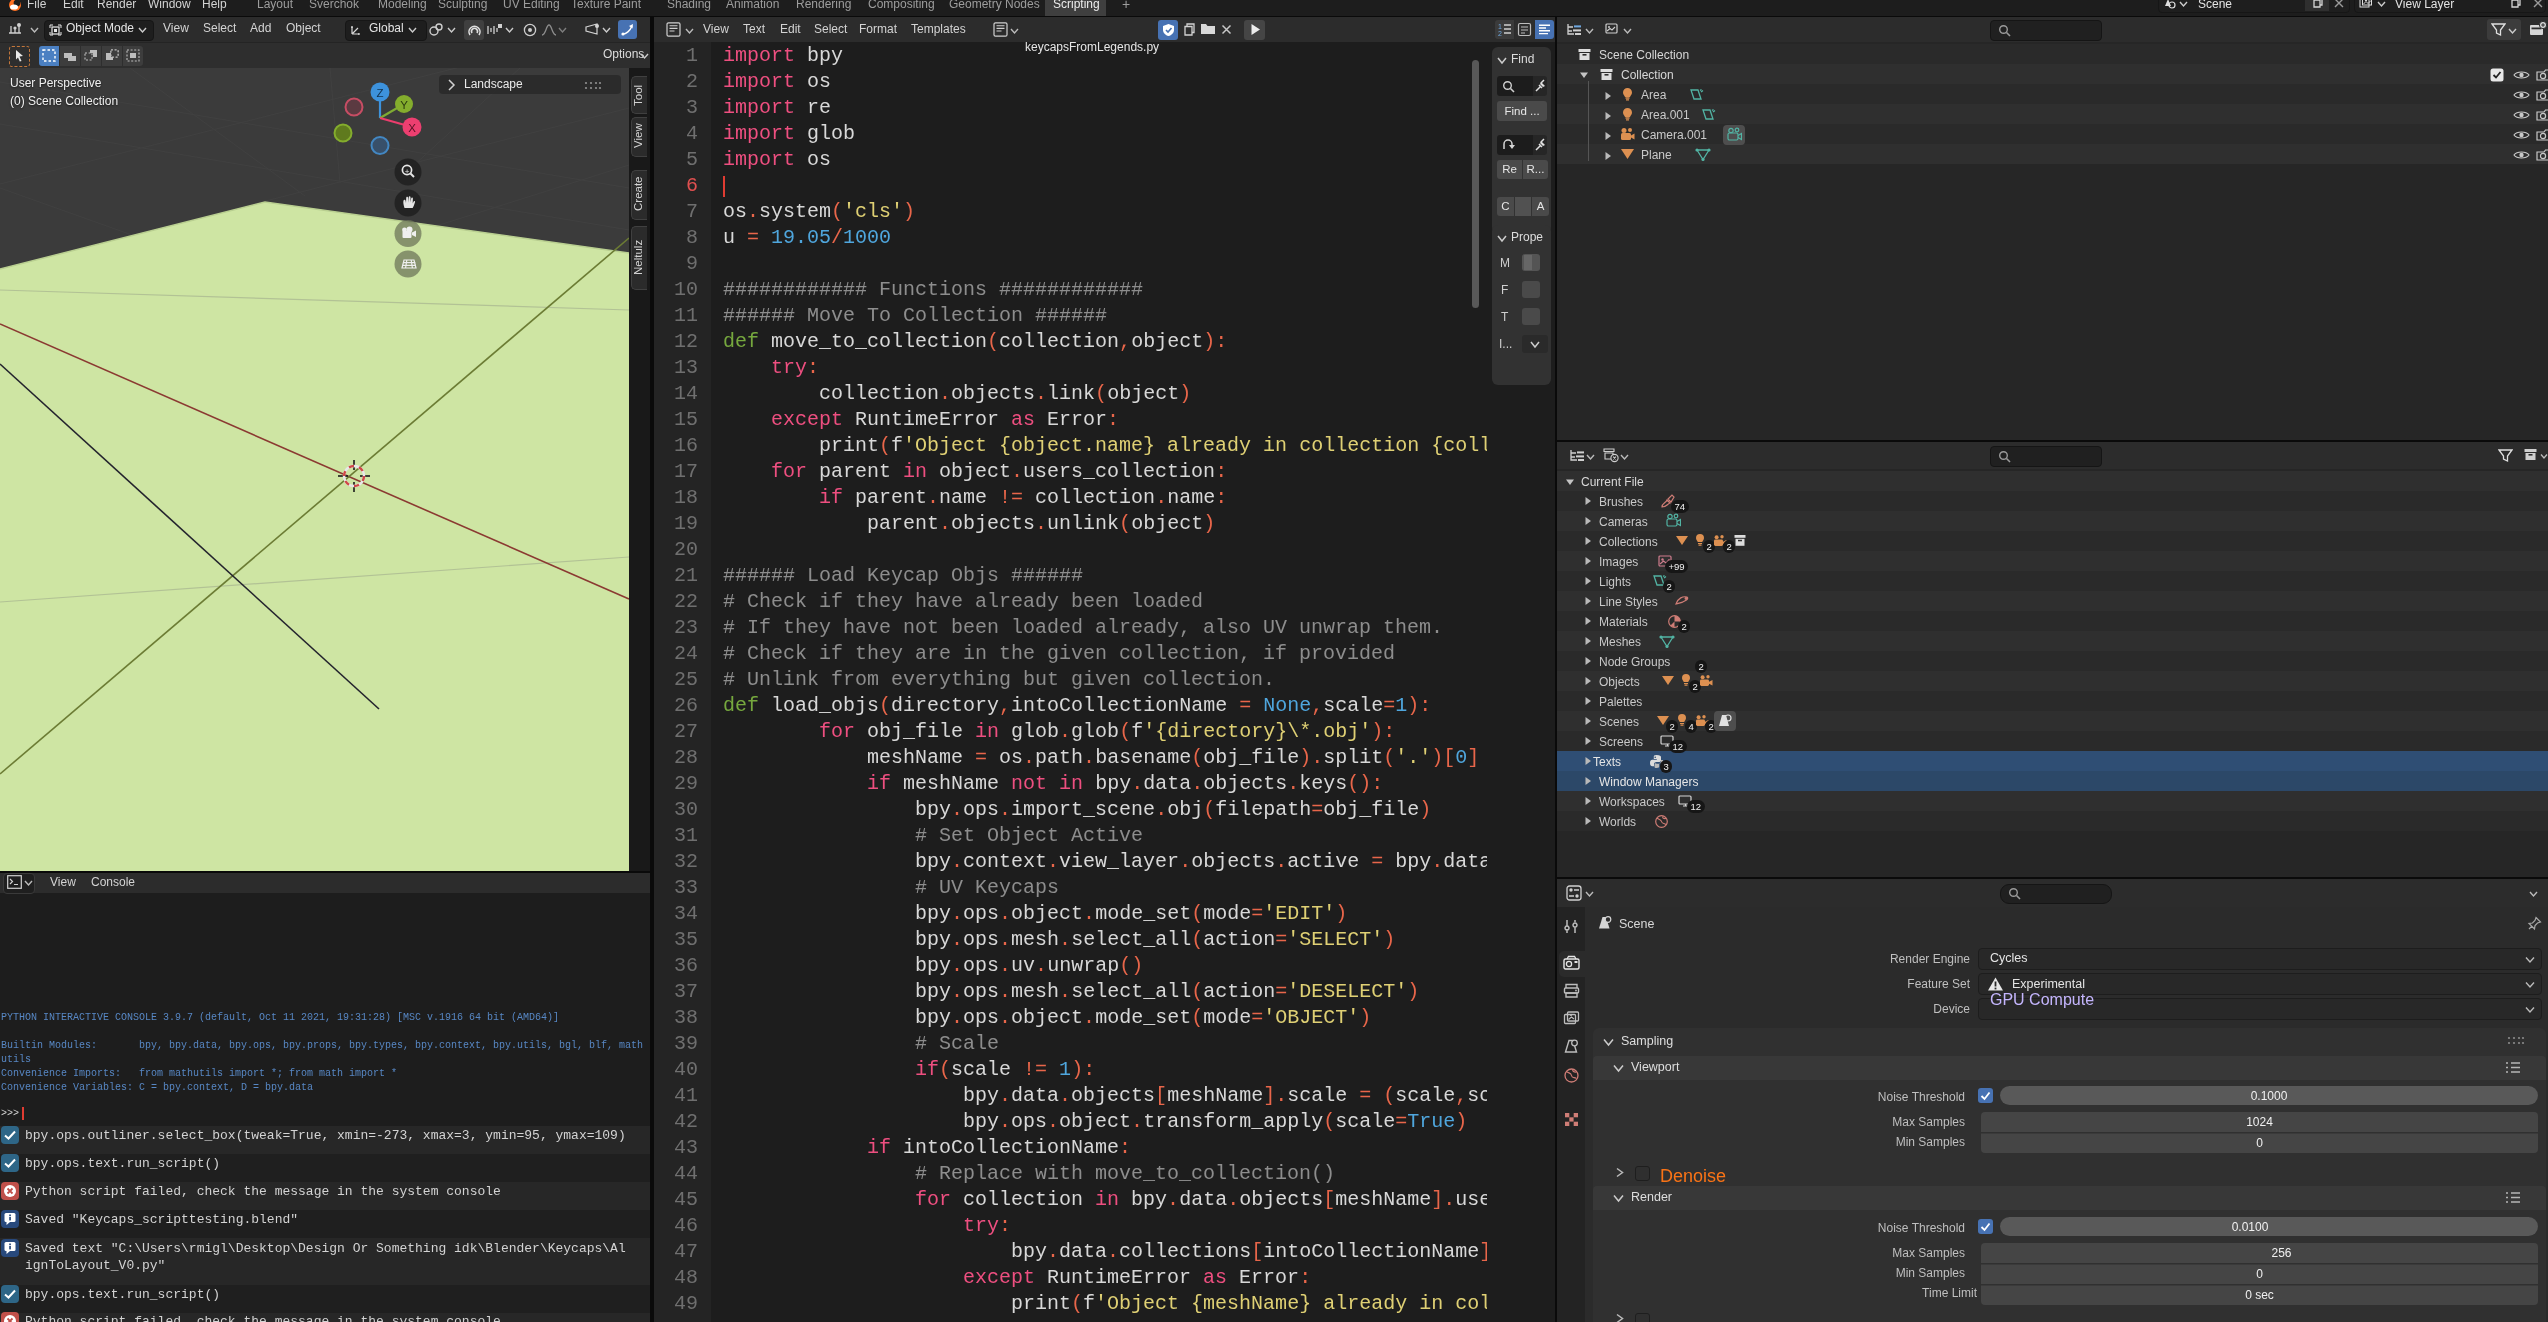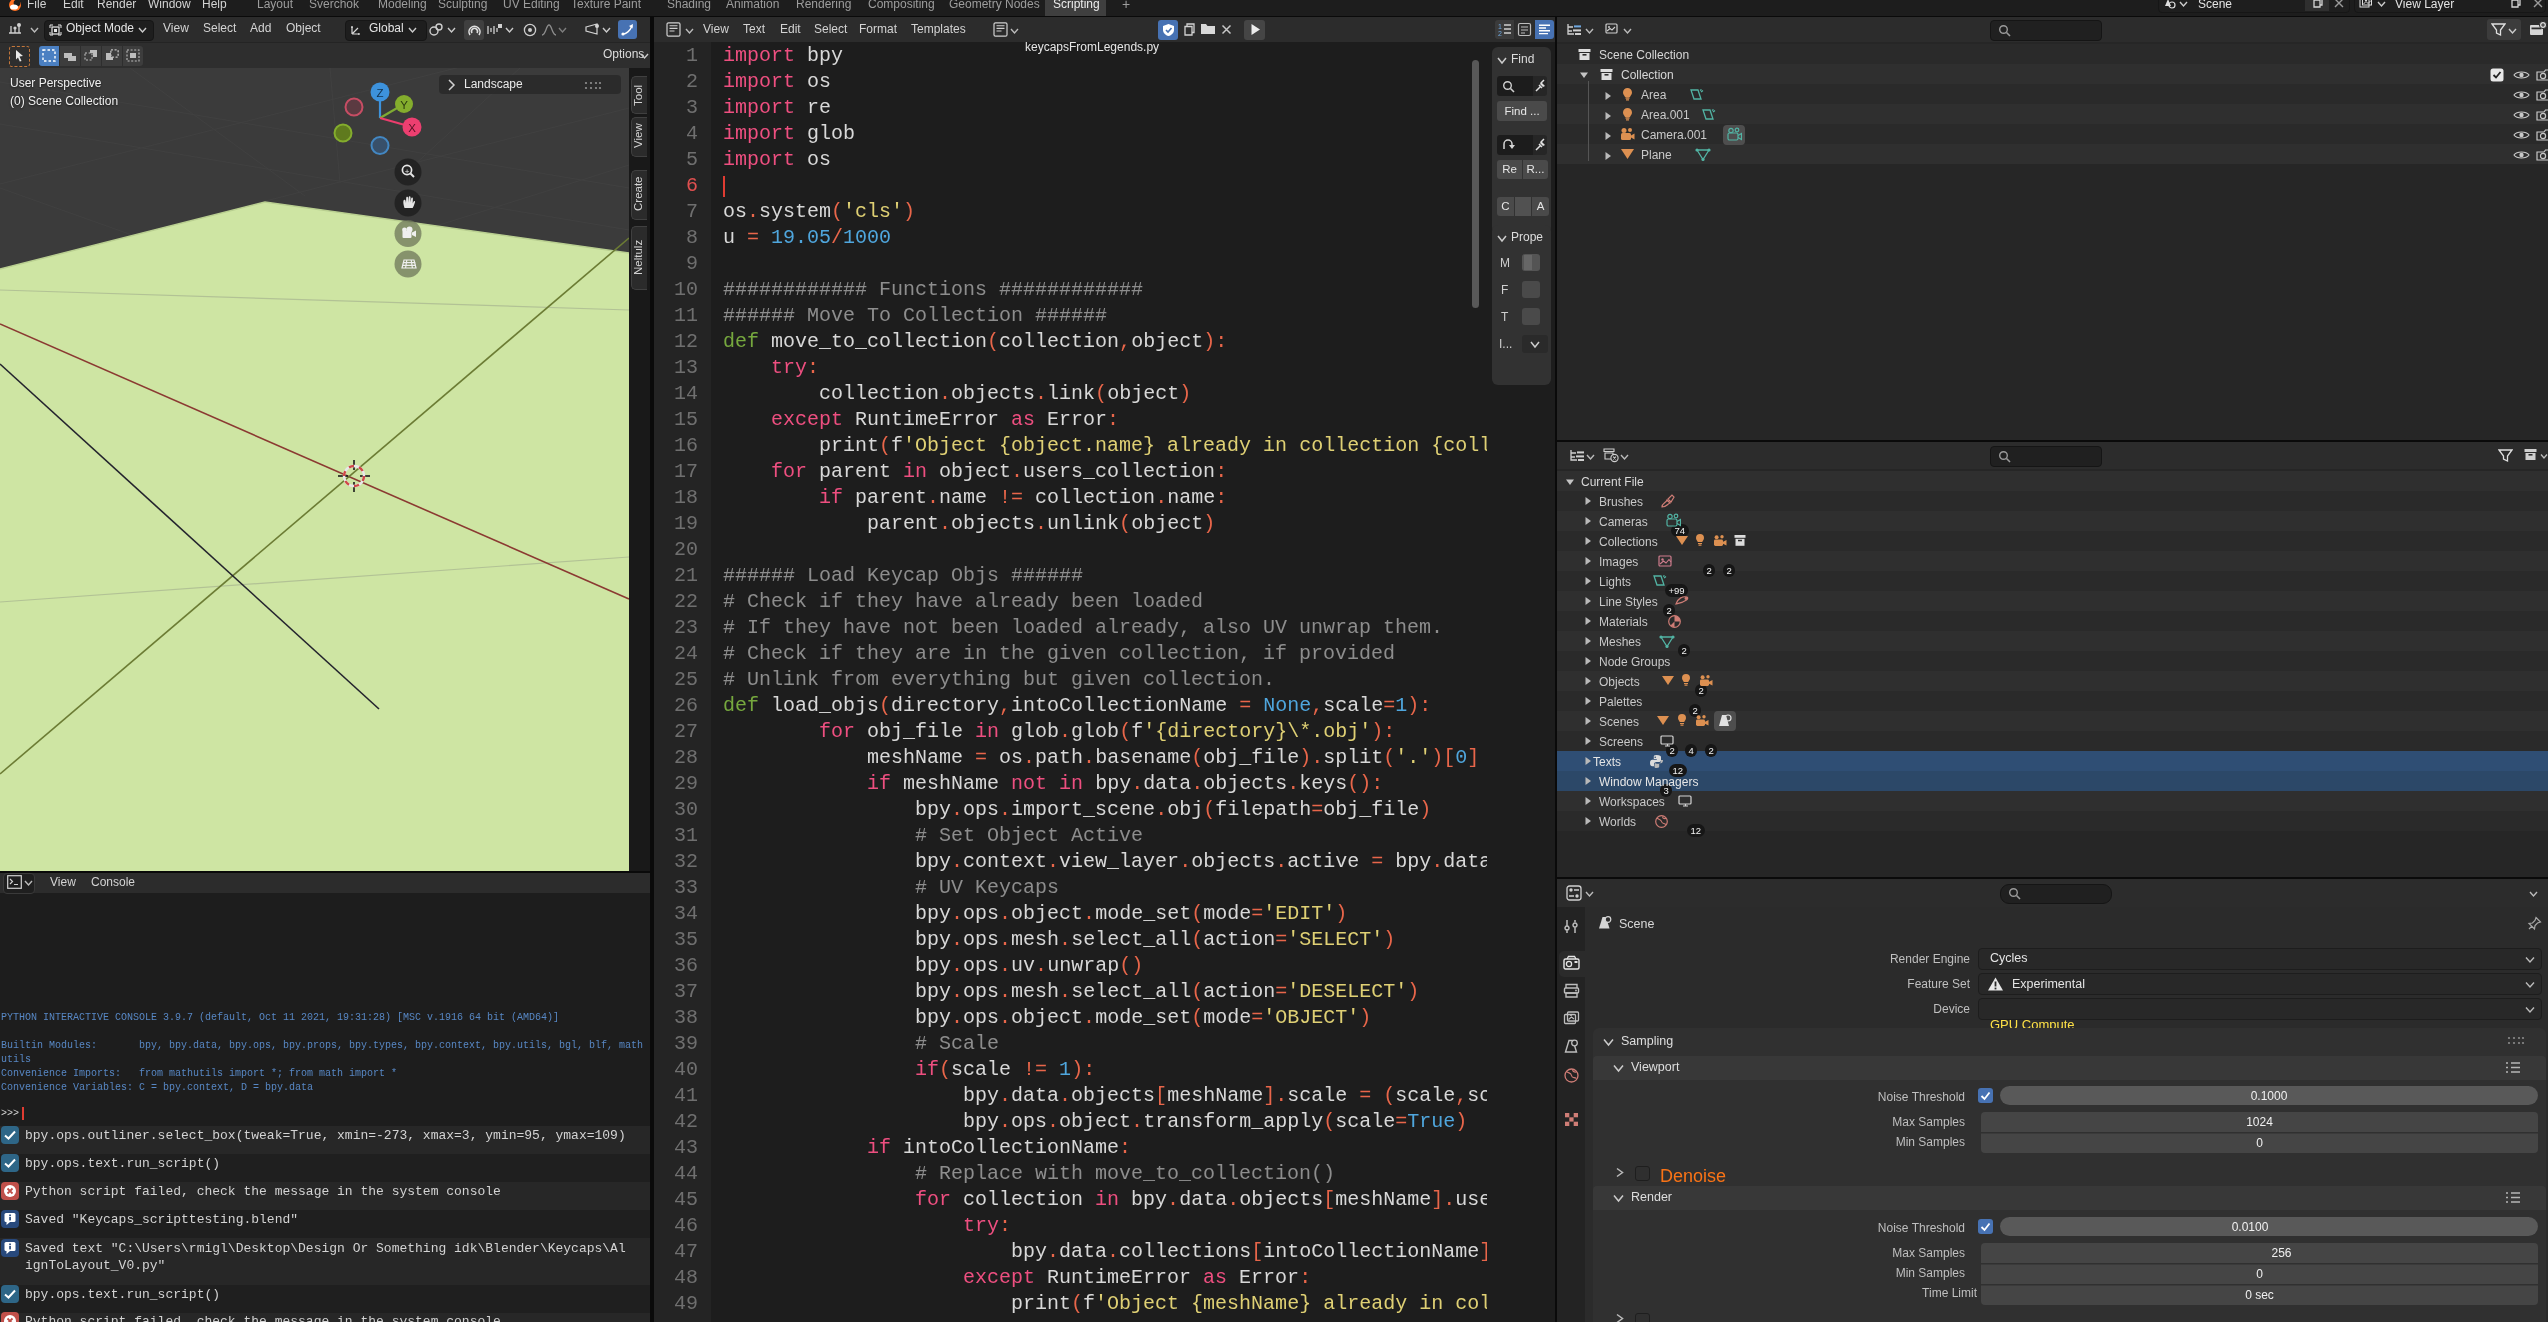--- a/index.html
+++ b/index.html
@@ -18,21 +18,21 @@
 .gutter{position:absolute;left:0;top:25px;width:57px;height:1280px;background:#242424;}
 .out1{left:1557px;top:17px;width:991px;height:423px;background:#262626;overflow:hidden;}
 .out2{left:1557px;top:442px;width:991px;height:435px;background:#262626;overflow:hidden;}
 .props{left:1557px;top:879px;width:991px;height:443px;background:#2b2b2b;overflow:hidden;}
 .outhead{position:absolute;left:0;top:0;width:991px;height:25px;background:#2c2c2c;}
 .mono{font-family:"Liberation Mono",monospace;}
 .row{position:absolute;left:0;width:991px;height:20px;}
 .k{color:#ee4f80}.s{color:#dfd074}.n{color:#4fa6dd}.c{color:#8d8d8d}.d{color:#76a83e}.o{color:#e8664a}
 .olbl{color:#c9c9c9;font-size:12px;position:absolute;}
 .plbl{color:#bfbfbf;font-size:12px;position:absolute;}
-.badge{position:absolute;color:#f2f2f2;font-size:9.5px;background:#161616;border-radius:8px;padding:0 3.5px;line-height:13px;text-align:center;margin-top:24px;}
+.badge{position:absolute;color:#f2f2f2;font-size:9.5px;background:#161616;border-radius:8px;padding:0 3.5px;line-height:13px;text-align:center;}
 </style>
 </head>
 <body>
 <div class="abs topbar">
   <svg class="abs" style="left:6px;top:0px" width="18" height="15" viewBox="0 0 18 15">
       <circle cx="9" cy="5" r="6" fill="#ff7021"></circle>
       <circle cx="11" cy="3" r="3.4" fill="#1d1d1d"></circle>
       <ellipse cx="8" cy="7" rx="4" ry="2.6" fill="#fff"></ellipse>
     </svg>
   <span class="abs menu" style="left:27px;top:-3px">File</span>
@@ -1082,21 +1082,21 @@
       <path d="M8.5 1.5 L16 14.5 H1 Z" fill="#e8e8e8"></path>
       <rect x="7.6" y="5.5" width="1.8" height="5" fill="#282828"></rect>
       <rect x="7.6" y="11.6" width="1.8" height="1.8" fill="#282828"></rect>
     </svg>
   <span class="abs" style="left:455px;top:98px;color:#e4e4e4;font-size:12.5px">Experimental</span>
   <svg class="abs" style="left:968px;top:102px" width="10" height="8" viewBox="0 0 10 8">
       <path d="M1 1.5 L5 6 L9 1.5" fill="none" stroke="#bbb" stroke-width="1.4"></path>
     </svg>
   <span class="plbl" style="left:0;top:123px;width:413px;text-align:right">Device</span>
   <span class="abs" style="left:421px;top:119px;width:564px;height:22px;background:#282828;border:1px solid #1d1d1d;border-radius:4px;box-sizing:border-box"></span>
-  <span class="abs" style="left:433px;top:138px;color:#fde047;font-size:13px">GPU Compute</span>
+  <span class="abs" style="left:433px;top:112px;color:#c4b5fd;font-size:16px">GPU Compute</span>
   <svg class="abs" style="left:968px;top:127px" width="10" height="8" viewBox="0 0 10 8">
       <path d="M1 1.5 L5 6 L9 1.5" fill="none" stroke="#bbb" stroke-width="1.4"></path>
     </svg>
 
   <div class="abs" style="left:36px;top:149px;width:953px;height:294px;background:#303030;border-radius:6px 6px 0 0"></div>
   <svg class="abs" style="left:46px;top:158px" width="11" height="10" viewBox="0 0 11 10">
       <path d="M1 2.5 L5.5 8 L10 2.5" fill="none" stroke="#ccc" stroke-width="1.5"></path>
     </svg>
   <span class="abs" style="left:64px;top:155px;color:#dedede;font-size:12.5px">Sampling</span>
   <svg class="abs" style="left:950px;top:157px" width="18" height="10" viewBox="0 0 18 10">

